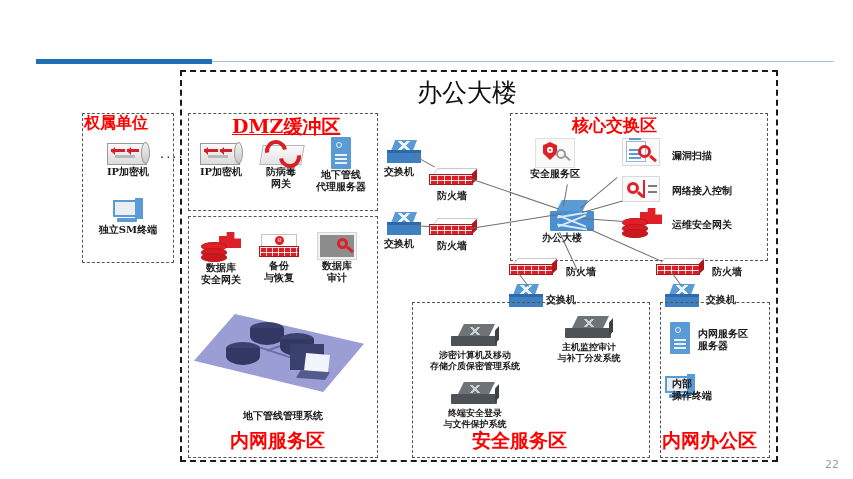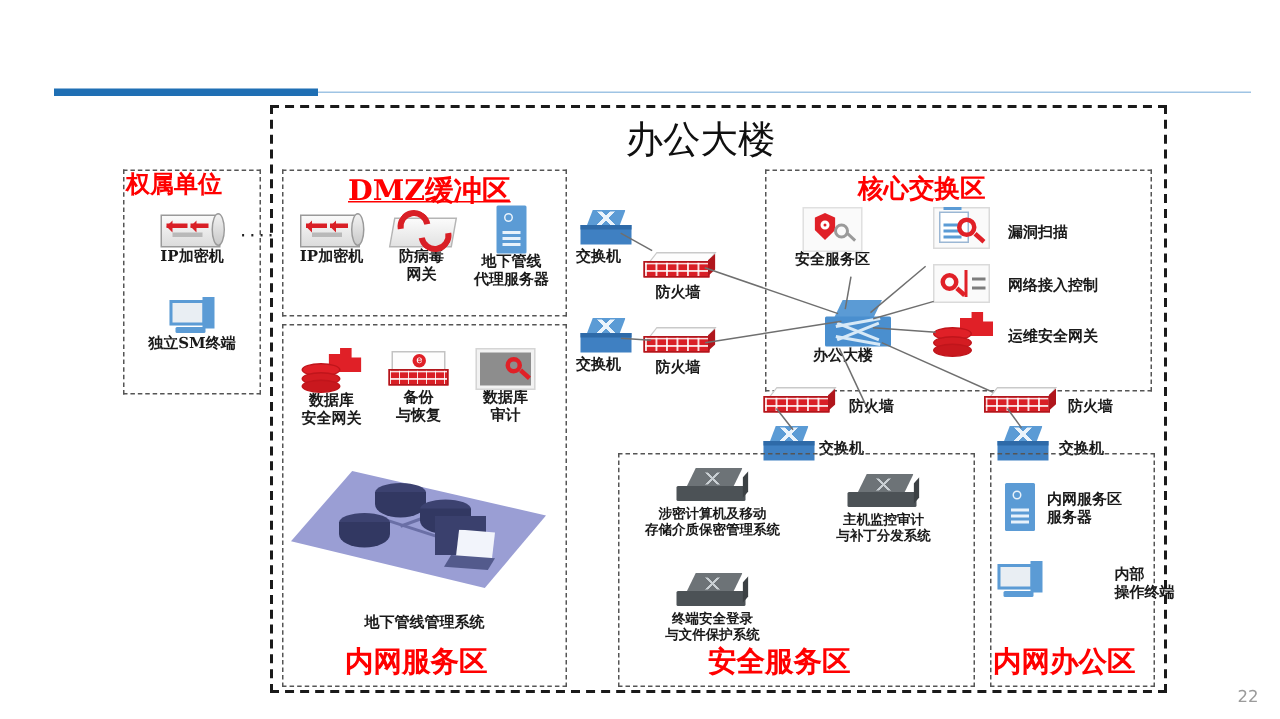--- a/index.html
+++ b/index.html
@@ -518,21 +518,21 @@
         <div class="body"></div>
         <div class="net"></div>
     </div>
   </div>
   <div class="label" style="left:706px;top:294px;">交换机</div>
   <div class="conn" style="left:672px;top:272px;width:16px;transform:rotate(54deg);"></div>
 
   <div class="dash-box-thin" style="left:412px;top:302px;width:238px;height:156px;"></div>
   <div class="zone-title" style="left:472px;top:428px;font-size:19px;">安全服务区</div>
 
-  <div class="node" style="left:418px;top:312px;width:114px;text-align:center;">
+  <div class="node" style="left:418px;top:324px;width:114px;text-align:center;">
     <div class="ico ico-app">
       <div class="top"></div>
         <div class="body"></div>
         <div class="side"></div>
         <div class="glyph"></div>
     </div>
     <div class="cap sm">涉密计算机及移动
 存储介质保密管理系统</div>
   </div>
 
@@ -574,17 +574,17 @@
   <div class="label" style="left:698px;top:328px;text-align:left;">内网服务区
 服务器</div>
 
   <div class="node" style="left:664px;top:374px;width:32px;">
     <div class="ico ico-pc">
       <div class="scr"></div>
         <div class="twr"></div>
         <div class="base"></div>
     </div>
   </div>
-  <div class="label" style="left:743px;top:378px;text-align:left;">内部
+  <div class="label" style="left:672px;top:378px;text-align:left;">内部
 操作终端</div>
 
   <div class="pagenum">22</div>
 </div>
 
 </body></html>

